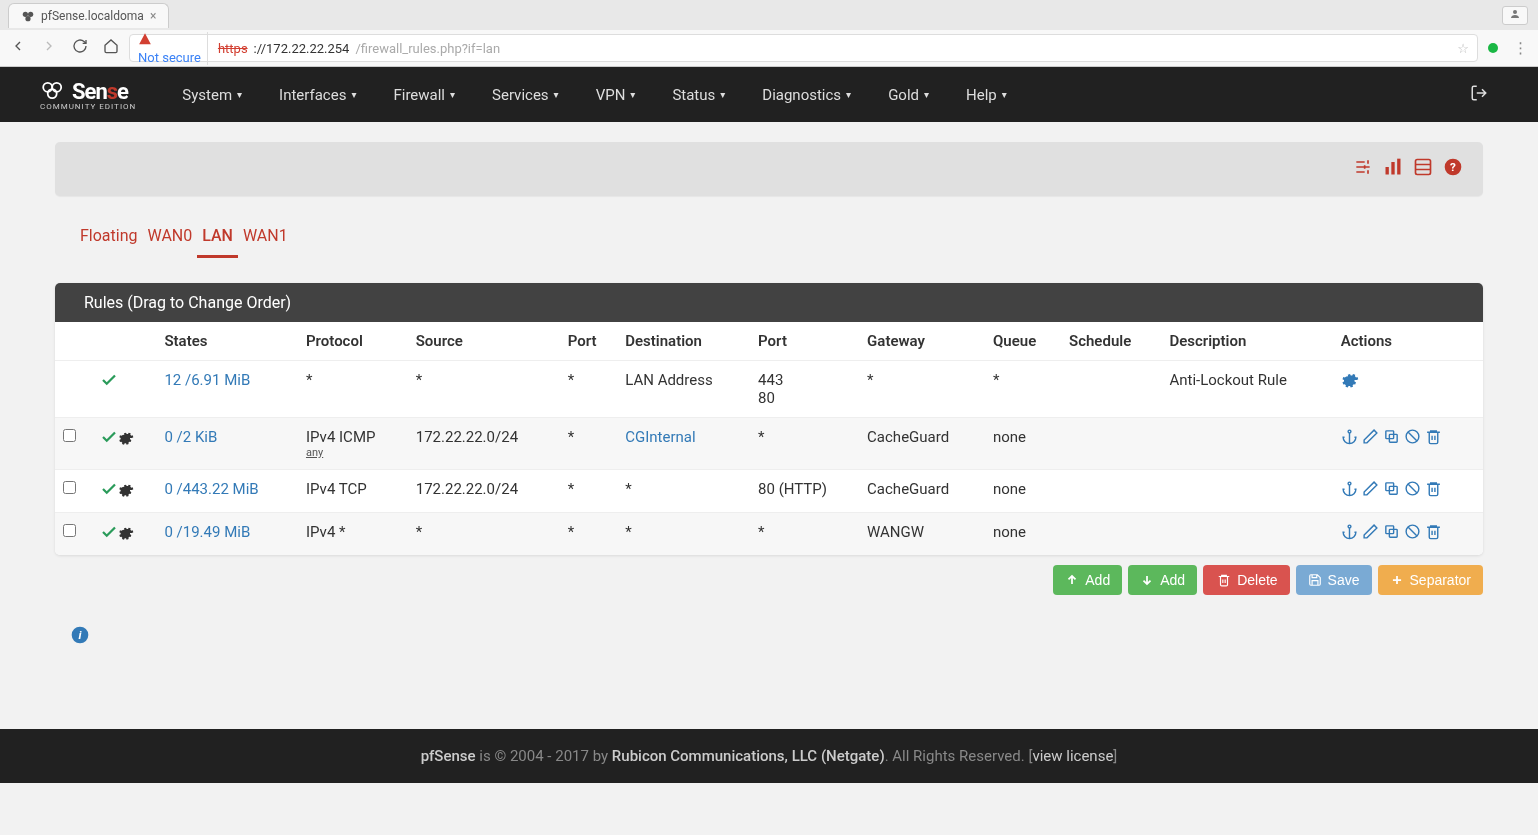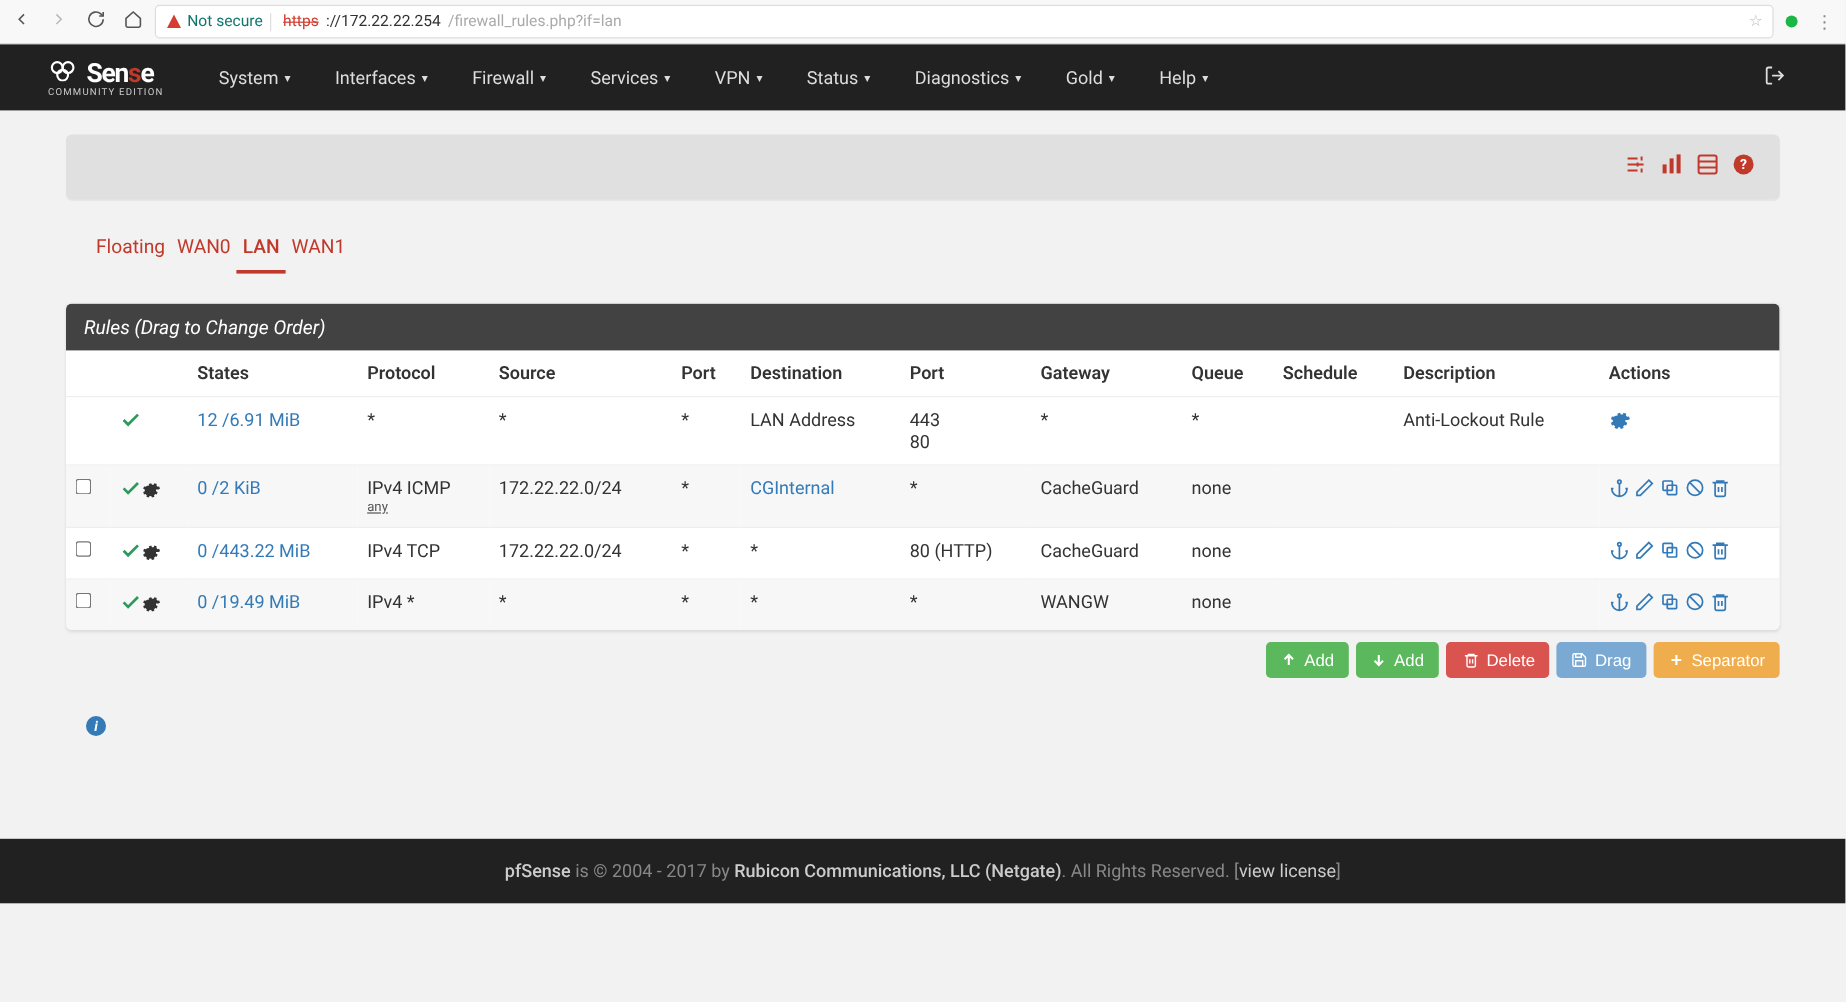--- a/index.html
+++ b/index.html
@@ -9,21 +9,21 @@
 .browser-chrome { background: #e8e8e8; border-bottom: 1px solid #ccc; }
 .tab-bar { display: flex; align-items: center; height: 30px; padding-left: 8px; }
 .browser-tab { background: #f8f8f8; border: 1px solid #ccc; border-bottom: none; border-top-left-radius: 6px; border-top-right-radius: 6px; padding: 5px 12px; display: flex; align-items: center; gap: 6px; font-size: 12px; color: #555; max-width: 180px; }
 .browser-tab .fav { width: 14px; height: 14px; display: inline-flex; align-items: center; justify-content: center; }
 .browser-tab .tab-close { color: #888; cursor: pointer; }
 .user-pill { margin-left: auto; margin-right: 10px; border: 1px solid #ccc; border-radius: 3px; padding: 1px 6px; font-size: 12px; color: #555; background: #f8f8f8; }
 .addr-bar { display: flex; align-items: center; height: 36px; padding: 0 10px; gap: 10px; background: #f8f8f8; }
 .addr-icons { display: flex; gap: 15px; align-items: center; color: #888; }
 .addr-icons svg { width: 16px; height: 16px; }
 .addr-input { flex: 1; display: flex; align-items: center; border: 1px solid #ddd; border-radius: 4px; background: white; height: 28px; padding: 0 8px; gap: 6px; font-size: 13px; color: #555; }
-.not-secure-box { display: flex; align-items: flex-start; gap: 4px; color: #0f766e; padding-right: 6px; border-right: 1px solid #ddd; margin-right: 4px; }
+.not-secure-box { display: flex; align-items: flex-start; gap: 4px; color: #3b82f6; padding-right: 6px; border-right: 1px solid #ddd; margin-right: 4px; flex-direction: column; }
 .url-strike { text-decoration: line-through; color: #d23f31; }
 .url-host { color: #333; }
 .url-path { color: #aaa; }
 .right-icons { display: flex; gap: 15px; align-items: center; color: #888; }
 .green-dot { width: 10px; height: 10px; background: #1ab744; border-radius: 50%; }
 
 
 .navbar { background: #212121; height: 55px; display: flex; align-items: center; padding: 0 40px; }
 .logo { display: flex; flex-direction: column; margin-right: 30px; }
 .logo-text { font-size: 22px; font-weight: bold; color: white; letter-spacing: -1px; }
@@ -45,21 +45,21 @@
 .panel-icons { margin-left: auto; display: flex; gap: 10px; color: #c0392b; }
 .panel-icons svg { width: 20px; height: 20px; cursor: pointer; }
 
 
 .page-tabs { display: flex; border-bottom: none; margin-bottom: 25px; padding-left: 20px; }
 .page-tab { color: #c0392b; padding: 10px 5px; cursor: pointer; font-size: 16px; }
 .page-tab.active { border-bottom: 3px solid #c0392b; font-weight: 500; }
 
 
 .rules-panel { background: white; border-radius: 5px; overflow: hidden; box-shadow: 0 1px 3px rgba(0,0,0,0.1); }
-.rules-header { background: #424242; color: white; padding: 10px 15px; font-size: 16px; font-style: italic; }
+.rules-header { background: #424242; color: white; padding: 10px 29px; font-size: 16px; }
 .rules-table { width: 100%; border-collapse: collapse; }
 .rules-table th { text-align: left; padding: 10px 8px; font-weight: 600; border-bottom: 1px solid #eee; font-size: 15px; }
 .rules-table td { padding: 10px 8px; border-top: 1px solid #eee; vertical-align: top; font-size: 15px; }
 .rules-table tr.rule-row:nth-child(even) { background: #f7f7f7; }
 .check-icon { color: #2a9b5a; }
 .gear-icon-inline { color: #333; }
 .states-link { color: #337ab7; cursor: pointer; text-align: center; }
 .dest-link { color: #337ab7; cursor: pointer; }
 .proto-sub { font-size: 11px; text-decoration: underline; color: #555; display: block; }
 .row-actions { display: flex; gap: 4px; color: #337ab7; }
@@ -81,20 +81,39 @@
 
 
 .footer { background: #212121; color: #888; text-align: center; padding: 18px; font-size: 15px; margin-top: 60px; }
 .footer .bold-white { color: #ccc; font-weight: 500; }
 .footer a { color: #ccc; text-decoration: none; }
 </style>
 </head>
 <body>
 
 <div class="browser-chrome">
+  <div class="tab-bar">
+    <div class="browser-tab">
+      <span class="fav">
+        <svg viewBox="0 0 16 16" fill="#555">
+            <circle cx="5" cy="6" r="3"></circle>
+            <circle cx="11" cy="6" r="3"></circle>
+            <circle cx="8" cy="11" r="3"></circle>
+          </svg>
+      </span>
+      <span>pfSense.localdoma</span>
+      <span class="tab-close">×</span>
+    </div>
+    <span class="user-pill">
+      <svg viewBox="0 0 24 24" width="12" height="12" fill="#777">
+          <circle cx="12" cy="8" r="4"></circle>
+          <path d="M4 20c0-4 4-6 8-6s8 2 8 6"></path>
+        </svg>
+    </span>
+  </div>
   <div class="addr-bar">
     <div class="addr-icons">
       <span><svg viewBox="0 0 24 24" fill="none" stroke="#555" stroke-width="2">
             <path d="M15 18l-6-6 6-6"></path>
           </svg></span>
       <span><svg viewBox="0 0 24 24" fill="none" stroke="#bbb" stroke-width="2">
             <path d="M9 18l6-6-6-6"></path>
           </svg></span>
       <span><svg viewBox="0 0 24 24" fill="none" stroke="#555" stroke-width="2">
             <path d="M21 12a9 9 0 1 1-3-6.7L21 8"></path>
@@ -365,21 +384,21 @@
     <button class="btn btn-danger">
       <svg viewBox="0 0 24 24" fill="none" stroke="white" stroke-width="2">
           <path d="M3 6h18M8 6V4h8v2M6 6v14a2 2 0 0 0 2 2h8a2 2 0 0 0 2-2V6M10 11v6M14 11v6"></path>
         </svg>
       <span>Delete</span>
     </button>
     <button class="btn btn-info">
       <svg viewBox="0 0 24 24" fill="none" stroke="white" stroke-width="2">
           <path d="M19 21H5a2 2 0 0 1-2-2V5a2 2 0 0 1 2-2h11l5 5v11a2 2 0 0 1-2 2zM7 3v5h8V3M7 13h10v8H7z"></path>
         </svg>
-      <span>Drag</span>
+      <span>Save</span>
     </button>
     <button class="btn btn-warning">
       <svg viewBox="0 0 24 24" fill="none" stroke="white" stroke-width="3">
           <path d="M12 5v14M5 12h14"></path>
         </svg>
       <span>Separator</span>
     </button>
   </div>
 
   <div class="info-circle">

